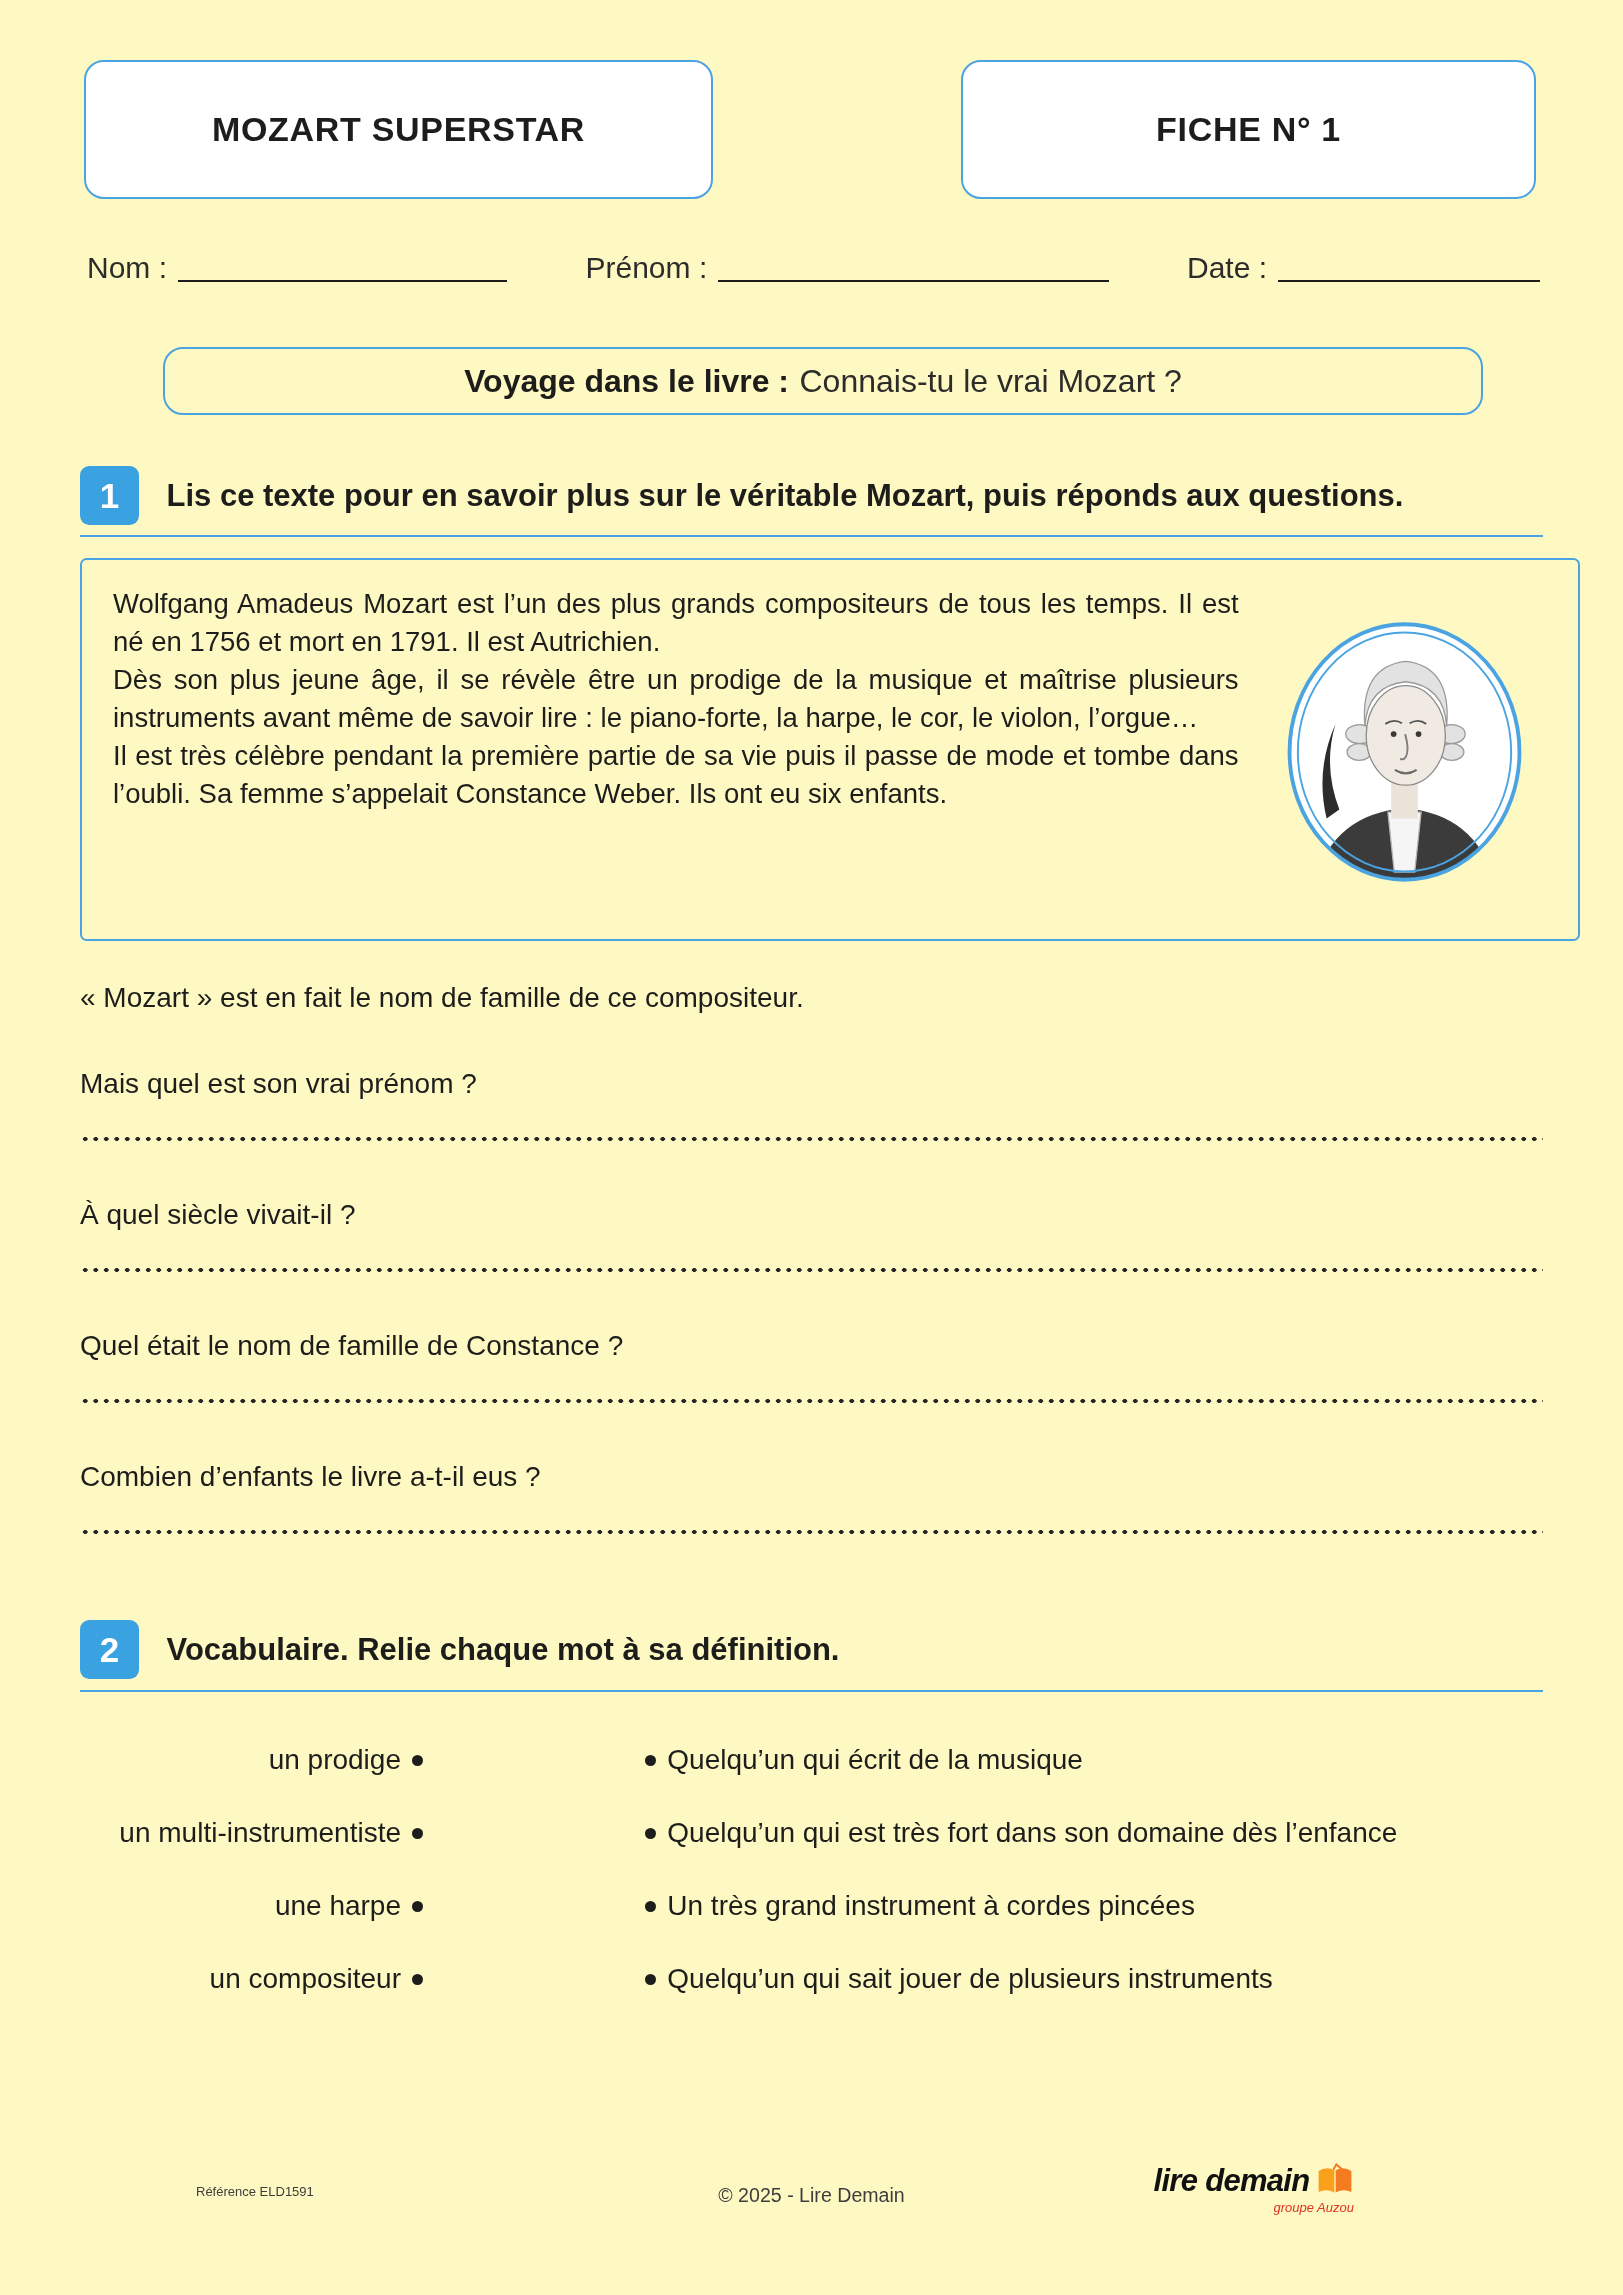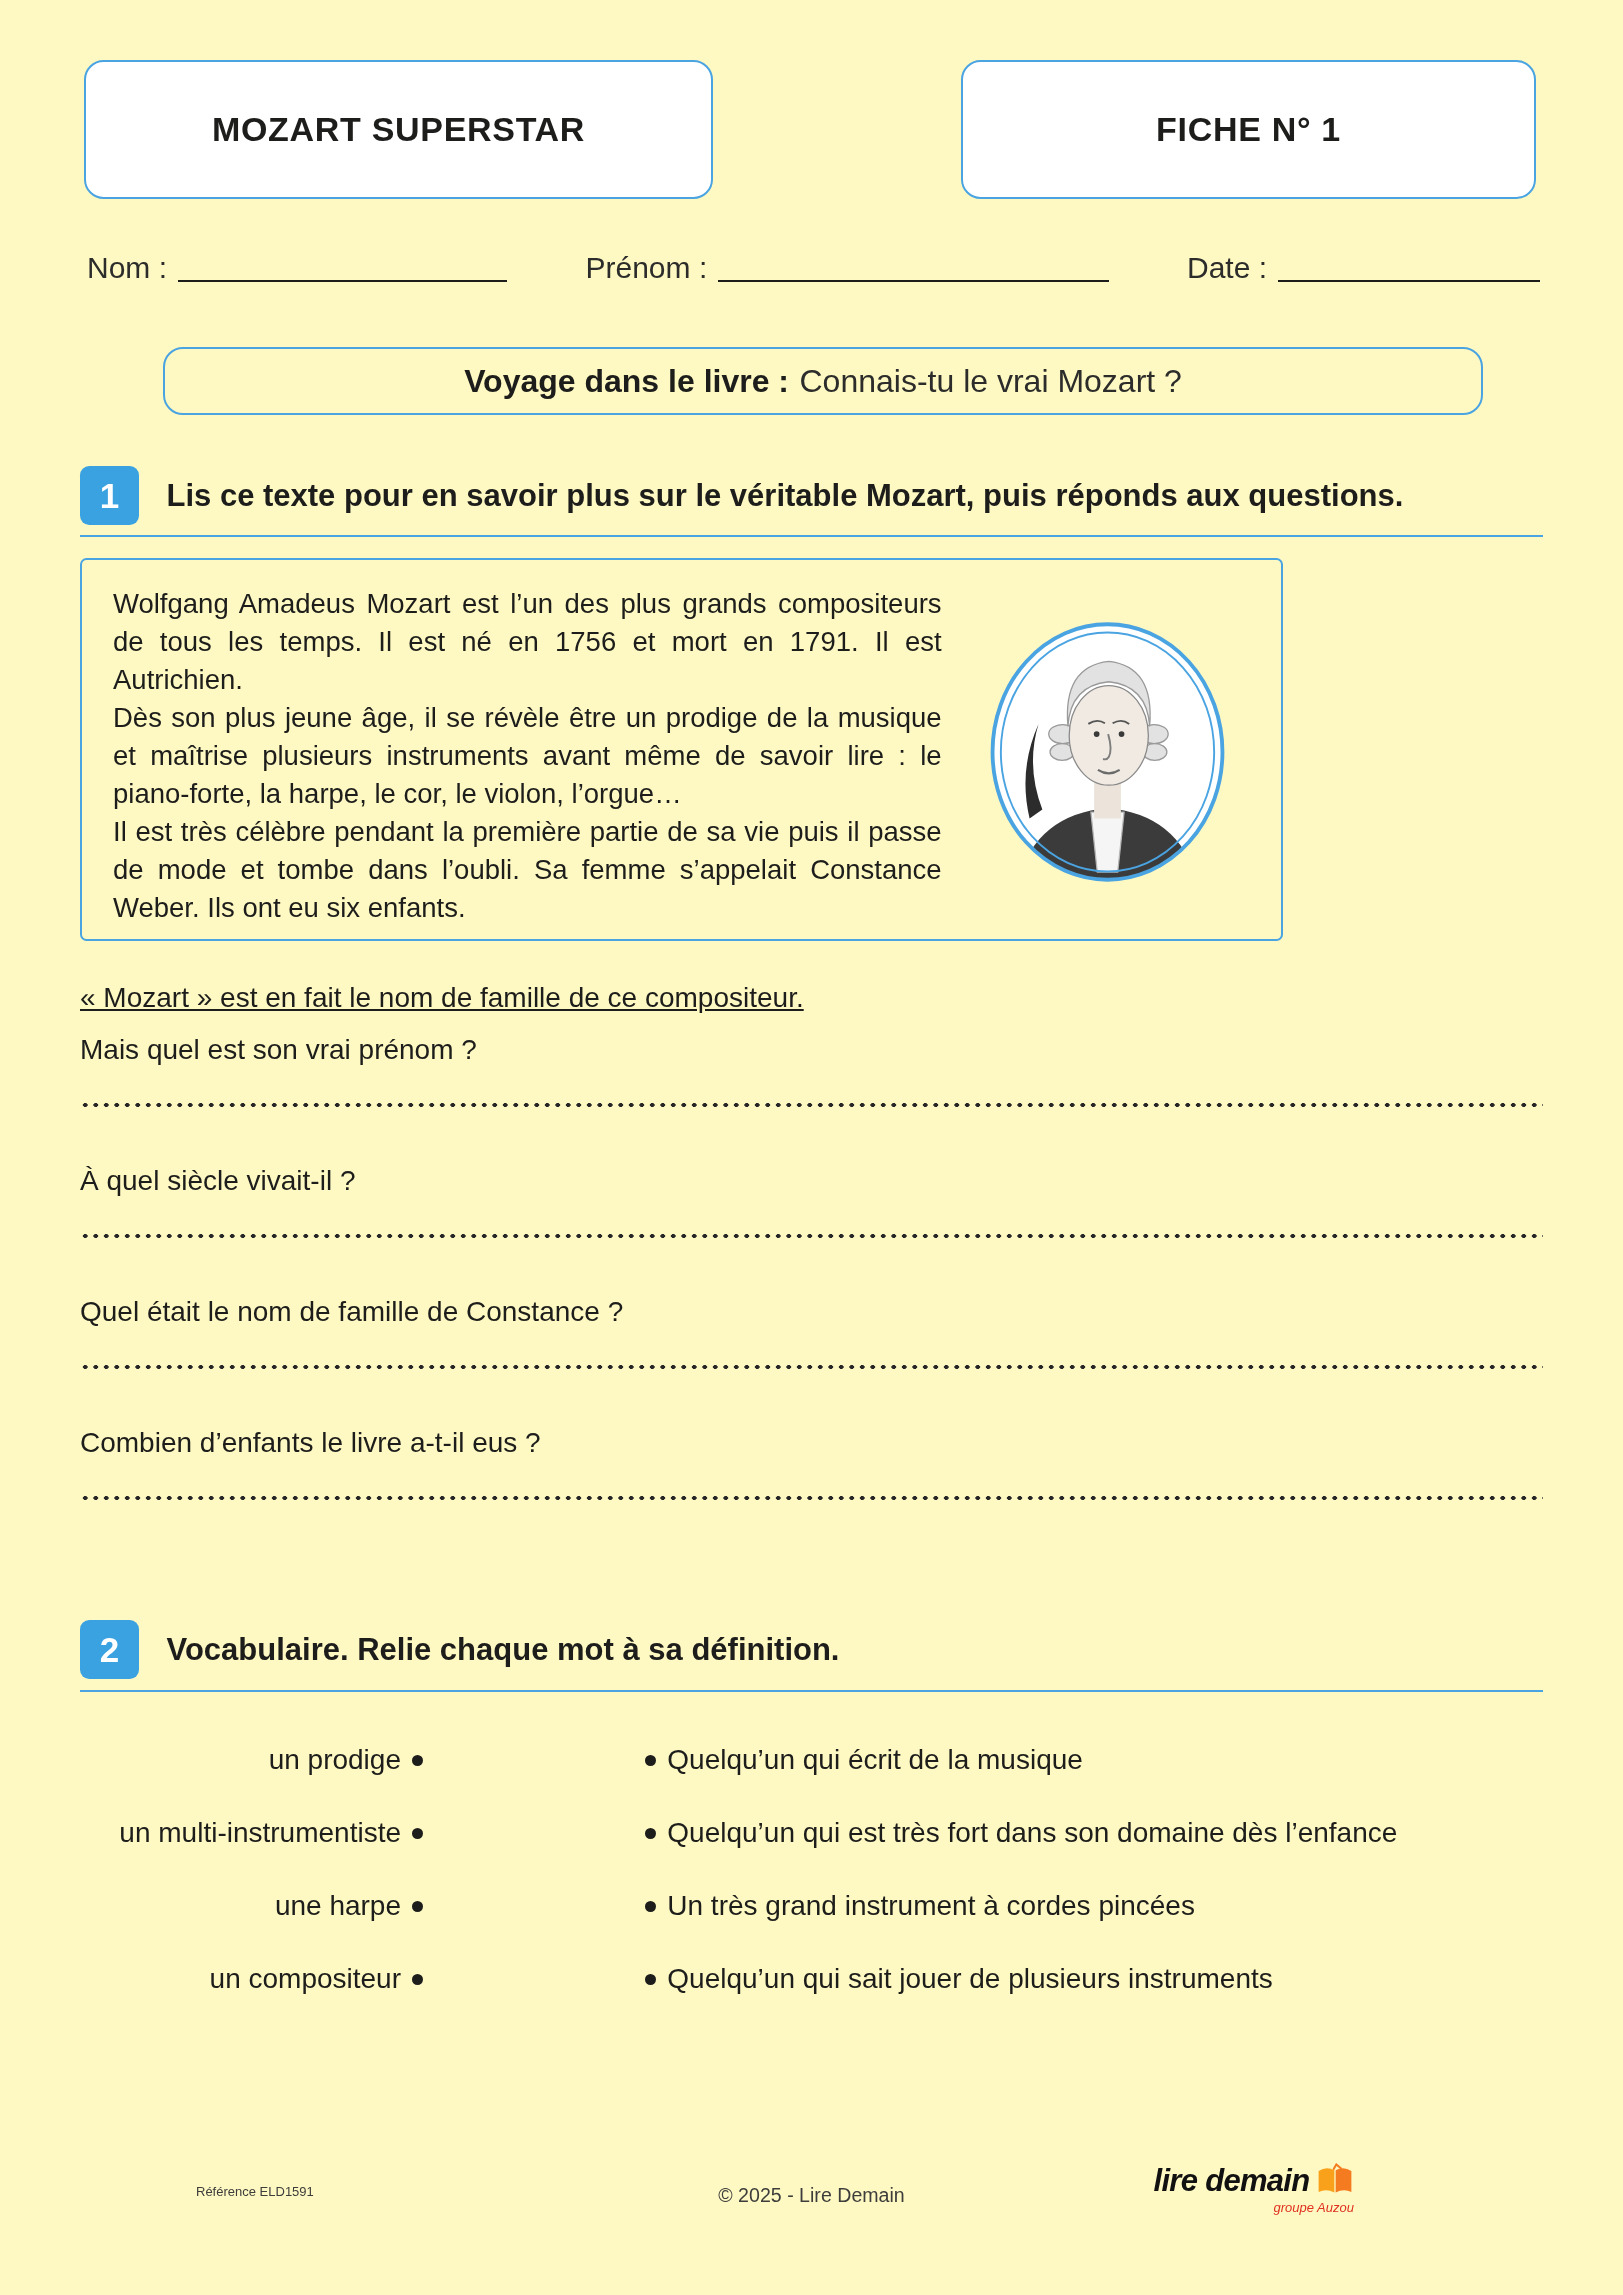--- a/index.html
+++ b/index.html
@@ -27,28 +27,28 @@
   .banner-rest { margin-left:10.5px; color:#2c2c2b; }
 
   
   .sec-head { position:absolute; left:80px; right:80px; display:flex; align-items:center; height:59px; }
   .badge { width:59px; height:59px; background:#3BA2E2; border-radius:9.2px; display:flex; align-items:center; justify-content:center; flex:0 0 auto; }
   .badge span { color:#fff; font-size:35px; font-weight:bold; }
   .sec-title { margin-left:27.5px; font-size:31px; font-weight:bold; }
   .rule { position:absolute; left:80px; right:80px; border-top:2.6px solid #4BA4E2; height:0; }
 
   
-  .textbox { position:absolute; left:80px; top:558px; width:1203px; height:383px; border:2.6px solid #4BA4E2; border-radius:6.5px; padding:25px 29.4px 19.6px 31px; display:flex; }
+  .textbox { position:absolute; left:80px; top:558px; width:1500px; height:383px; border:2.6px solid #4BA4E2; border-radius:6.5px; padding:25px 29.4px 19.6px 31px; display:flex; }
   .textcol { flex:1; font-size:27.5px; line-height:1.38; text-align:justify; color:#1d1d1b; padding-right:22px; }
   .textcol p { margin:0; }
   .portrait { width:288px; display:flex; align-items:center; justify-content:center; }
 
   
   .questions { position:absolute; left:80px; right:80px; top:982px; font-size:28px; }
-  .q-intro { margin-bottom:20px;text-decoration:underline; }
+  .q-intro { margin-bottom:54px; }
   .q-text  { margin-bottom:35px; }
   .dotline { height:7.9px; margin-bottom:56px; background-image:radial-gradient(circle, #262626 2px, transparent 2.4px); background-size:10.5px 7.9px; background-repeat:repeat-x; background-position:0 center; }
   .dotline:last-child { margin-bottom:0; }
 
   
   .vocab { position:absolute; left:80px; right:80px; top:1744px; font-size:28px; }
   .vrow { display:flex; align-items:center; margin-bottom:41px; }
   .vword { width:321px; text-align:right; }
   .dot { width:11px; height:11px; background:#1d1d1b; border-radius:50%; flex:0 0 auto; }
   .dot-left { margin-left:10.5px; }

